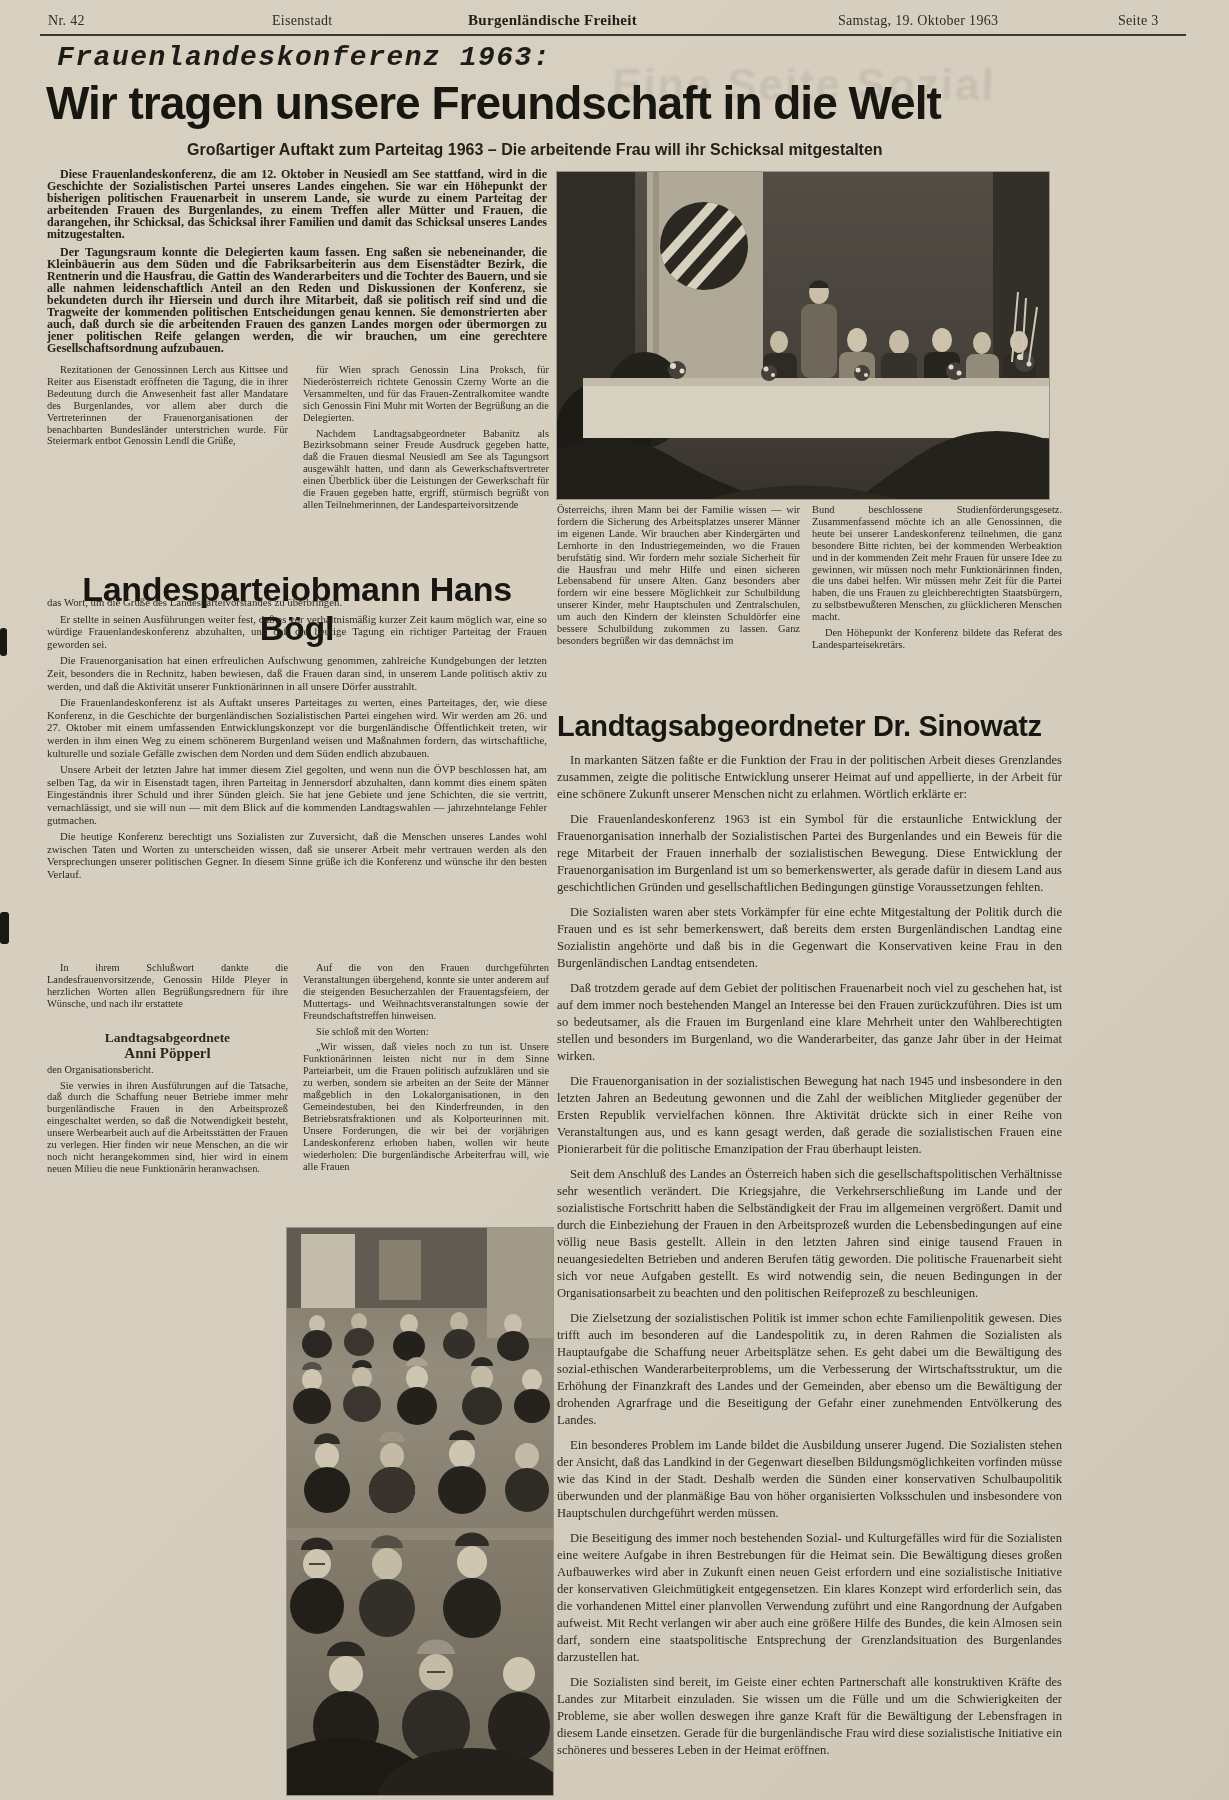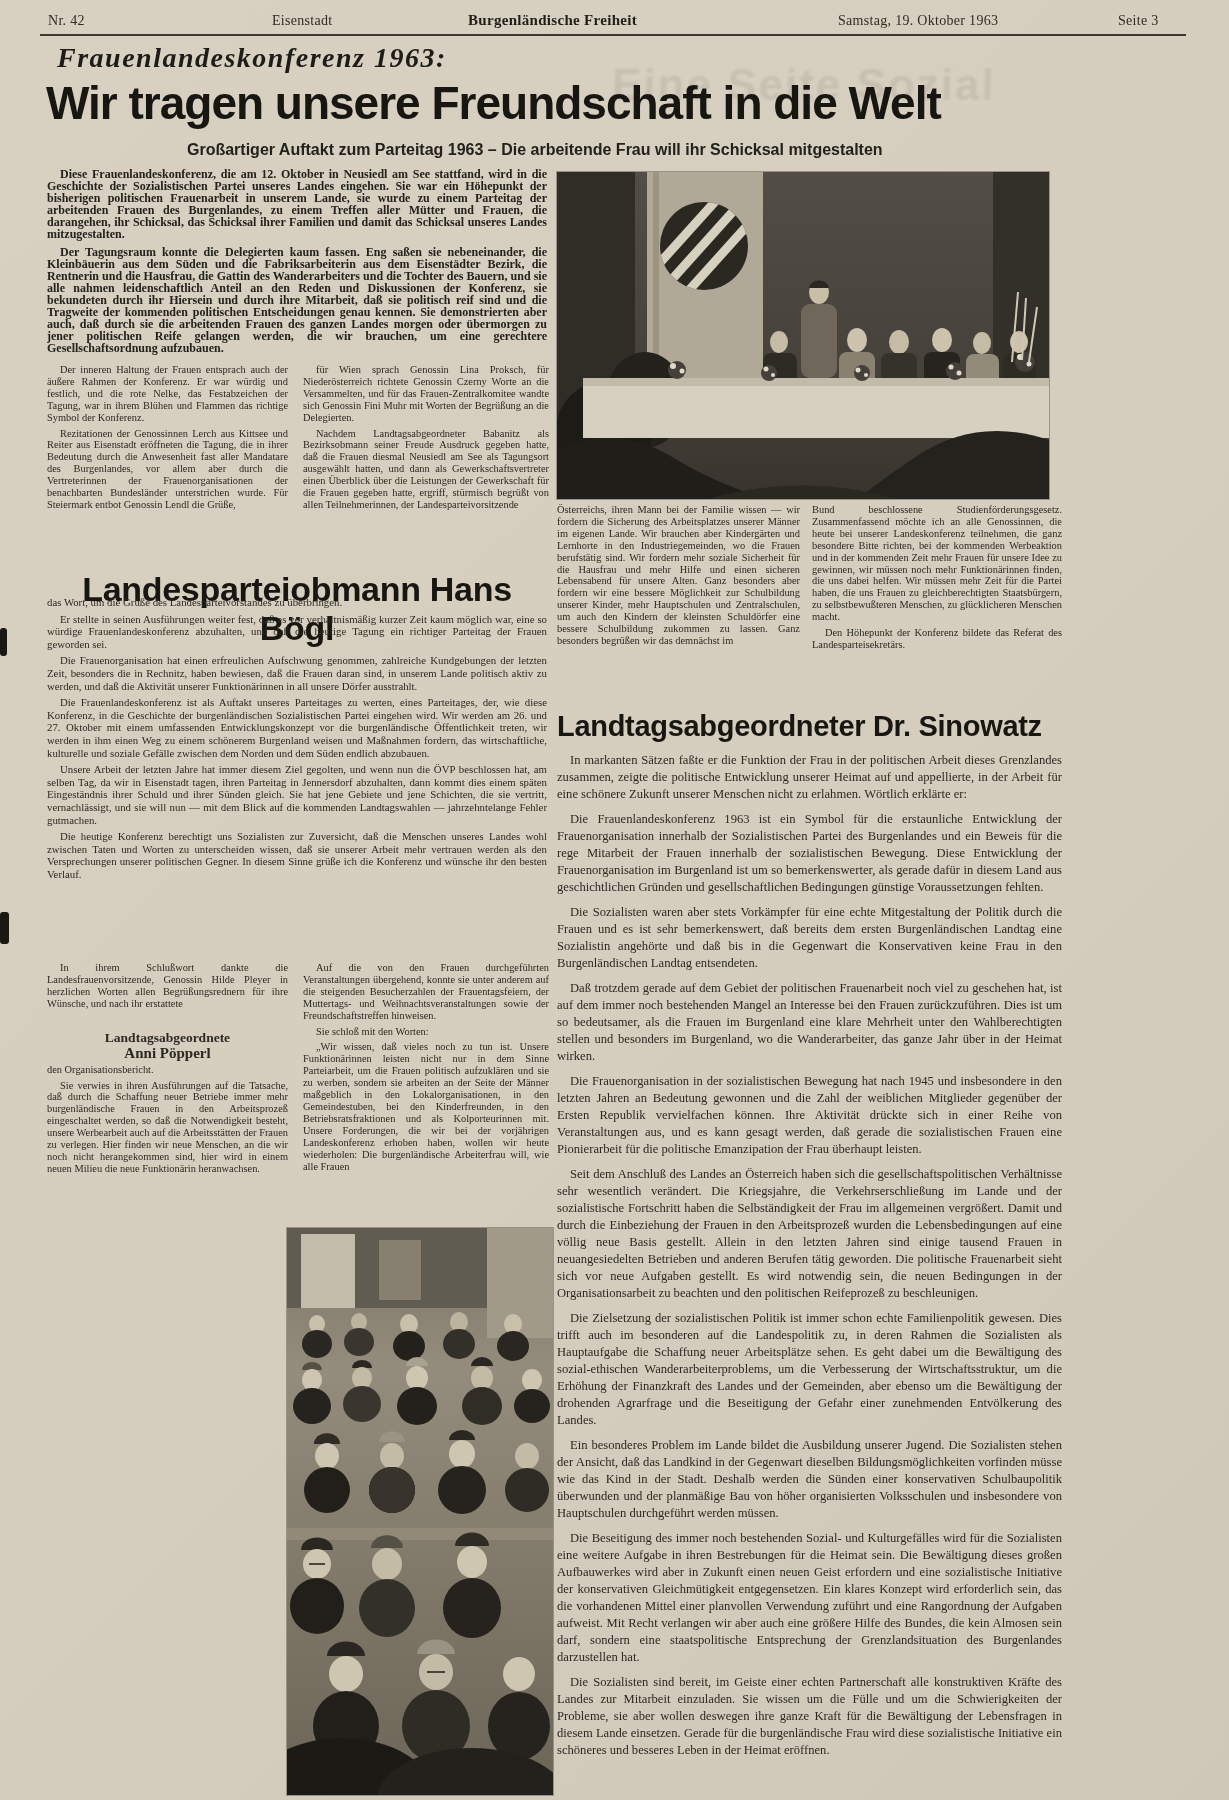--- a/index.html
+++ b/index.html
@@ -14,21 +14,21 @@
   .mh.bold{font-weight:700;font-size:15px;color:#1f1e19;text-align:right;}
   .rule{position:absolute;left:40px;top:34px;width:1146px;height:2px;background:#3a382f;}
   
   .ghost{
     position:absolute;left:612px;top:60px;width:470px;z-index:0;
     font-family:"Liberation Sans",sans-serif;font-weight:700;font-size:44px;
     color:#6f685a;opacity:.14;filter:blur(1.2px);letter-spacing:2px;transform:skewX(-2deg);
   }
   .kicker{
     position:absolute;left:57px;top:42px;z-index:1;
-    font-family:Liberation Serif, serif;font-style:italic;font-weight:700;
+    font-family:Liberation Mono, monospace;font-style:italic;font-weight:700;
     font-size:28px;letter-spacing:1.5px;color:#1d1c17;
   }
   .headline{
     position:absolute;left:46px;top:76px;width:1030px;z-index:1;
     font-family:"Liberation Sans",sans-serif;font-weight:700;font-size:46px;
     letter-spacing:-1px;color:#171611;white-space:nowrap;
   }
   .subhead{
     position:absolute;left:187px;top:141px;z-index:1;
     font-family:"Liberation Sans",sans-serif;font-weight:700;font-size:16px;color:#22211b;
@@ -69,21 +69,20 @@
   <div class="kicker">Frauenlandeskonferenz 1963:</div>
   <div class="headline">Wir tragen unsere Freundschaft in die Welt</div>
   <div class="subhead">Großartiger Auftakt zum Parteitag 1963 – Die arbeitende Frau will ihr Schicksal mitgestalten</div>
 
   <div class="col intro" style="left:47px;top:168px;width:500px;height:194px;">
     <p>Diese Frauenlandeskonferenz, die am 12. Oktober in Neusiedl am See stattfand, wird in die Geschichte der Sozialistischen Partei unseres Landes eingehen. Sie war ein Höhepunkt der bisherigen politischen Frauenarbeit in unserem Lande, sie wurde zu einem Parteitag der arbeitenden Frauen des Burgenlandes, zu einem Treffen aller Mütter und Frauen, die darangehen, ihr Schicksal, das Schicksal ihrer Familien und damit das Schicksal unseres Landes mitzugestalten.</p>
     <p>Der Tagungsraum konnte die Delegierten kaum fassen. Eng saßen sie nebeneinander, die Kleinbäuerin aus dem Süden und die Fabriksarbeiterin aus dem Eisenstädter Bezirk, die Rentnerin und die Hausfrau, die Gattin des Wanderarbeiters und die Tochter des Bauern, und sie alle nahmen leidenschaftlich Anteil an den Reden und Diskussionen der Konferenz, sie bekundeten durch ihr Hiersein und durch ihre Mitarbeit, daß sie politisch reif sind und die Tragweite der kommenden politischen Entscheidungen genau kennen. Sie demonstrierten aber auch, daß durch sie die arbeitenden Frauen des ganzen Landes morgen oder übermorgen zu jener politischen Reife gelangen werden, die wir brauchen, um eine gerechtere Gesellschaftsordnung aufzubauen.</p>
   </div>
 
   <div class="col small" style="left:47px;top:364px;width:241px;height:204px;">
-    <p>Der inneren Haltung der Frauen entsprach auch der äußere Rahmen der Konferenz. Er war würdig und festlich, und die rote Nelke, das Festabzeichen der Tagung, war in ihrem Blühen und Flammen das richtige Symbol der Konferenz.</p>
     <p>Rezitationen der Genossinnen Lerch aus Kittsee und Reiter aus Eisenstadt eröffneten die Tagung, die in ihrer Bedeutung durch die Anwesenheit fast aller Mandatare des Burgenlandes, vor allem aber durch die Vertreterinnen der Frauenorganisationen der benachbarten Bundesländer unterstrichen wurde. Für Steiermark entbot Genossin Lendl die Grüße,</p>
   </div>
   <div class="col small" style="left:303px;top:364px;width:246px;height:204px;">
     <p>für Wien sprach Genossin Lina Proksch, für Niederösterreich richtete Genossin Czerny Worte an die Versammelten, und für das Frauen-Zentralkomitee wandte sich Genossin Fini Muhr mit Worten der Begrüßung an die Delegierten.</p>
     <p>Nachdem Landtagsabgeordneter Babanitz als Bezirksobmann seiner Freude Ausdruck gegeben hatte, daß die Frauen diesmal Neusiedl am See als Tagungsort ausgewählt hatten, und dann als Gewerkschaftsvertreter einen Überblick über die Leistungen der Gewerkschaft für die Frauen gegeben hatte, ergriff, stürmisch begrüßt von allen Teilnehmerinnen, der Landesparteivorsitzende</p>
   </div>
 
   <div class="photo" style="left:557px;top:172px;width:492px;height:327px;">
     <svg viewBox="0 0 492 327" width="492" height="327" preserveAspectRatio="none">
       <defs>

